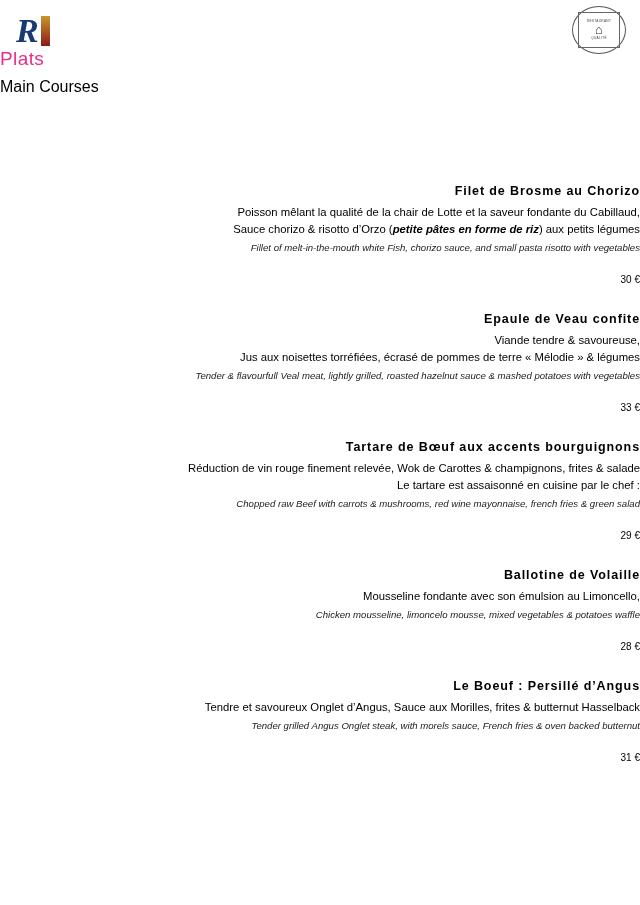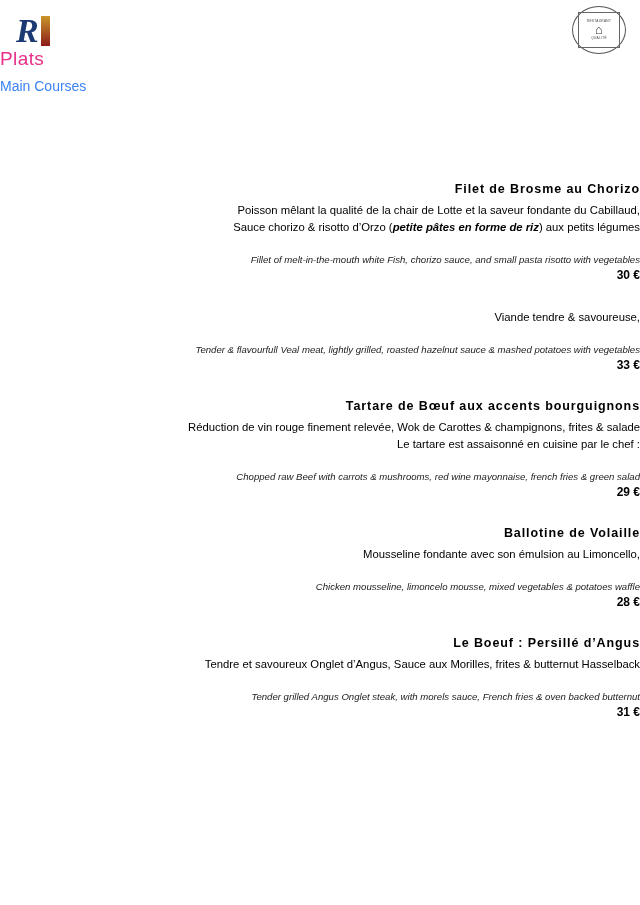--- a/index.html
+++ b/index.html
@@ -82,22 +82,22 @@
     padding-top: 48px;
   }
   .title-fr {
     font-size: 19px;
     color: #e8308a;
     letter-spacing: .4px;
     margin: 0;
     font-weight: normal;
   }
   .title-en {
-    font-size: 14px;
-    color: #3b82f6;
+    font-size: 16px;
+    color: #000000;
     margin: 8px 0 0 0;
     font-weight: normal;
   }
 
   
   .dishes {
     margin-top: 88px;
   }
   .dish {
     text-align: right;
@@ -114,27 +114,26 @@
     line-height: 17px;
   }
   .dish-line em {
     font-style: italic;
     font-weight: bold;
   }
   .dish-en {
     font-size: 9.6px;
     font-style: italic;
     line-height: 16px;
-    margin-top: 16px;
+    margin-top: 2px;
     color: #1a1a1a;
   }
   .dish-price {
-    font-size: 12px;
-    margin-top: 0;
-    font-weight: bold;
+    font-size: 10px;
+    margin-top: 18px;
   }
 </style>
 </head>
 <body>
 
 <div class="logo-left">
   <div class="letter">R</div>
   <div class="bar"></div>
 </div>
 
@@ -157,21 +156,25 @@
     <div class="dish-name">Filet de Brosme au Chorizo</div>
     <div class="dish-line">Poisson mêlant la qualité de la chair de Lotte et la saveur fondante du Cabillaud,</div>
     <div class="dish-line">
       <span>Sauce chorizo &amp; risotto d’Orzo (</span><em>petite pâtes en forme de riz</em><span>) aux petits légumes</span>
     </div>
     <div class="dish-en">Fillet of melt-in-the-mouth white Fish, chorizo sauce, and small pasta risotto with vegetables</div>
     <div class="dish-price">30 €</div>
   </div>
 
   <div class="dish">
+    <div class="dish-name">Epaule de Veau confite</div>
     <div class="dish-line">Viande tendre &amp; savoureuse,</div>
+    <div class="dish-line">
+      <span>Jus aux noisettes torréfiées, écrasé de pommes de terre « Mélodie » &amp; légumes</span><em></em><span></span>
+    </div>
     <div class="dish-en">Tender &amp; flavourfull Veal meat, lightly grilled, roasted hazelnut sauce &amp; mashed potatoes with vegetables</div>
     <div class="dish-price">33 €</div>
   </div>
 
   <div class="dish">
     <div class="dish-name">Tartare de Bœuf aux accents bourguignons</div>
     <div class="dish-line">
       <span>Réduction de vin rouge finement relevée, Wok de Carottes &amp; champignons, frites &amp; salade</span><em></em><span></span>
     </div>
     <div class="dish-line">Le tartare est assaisonné en cuisine par le chef :</div>

